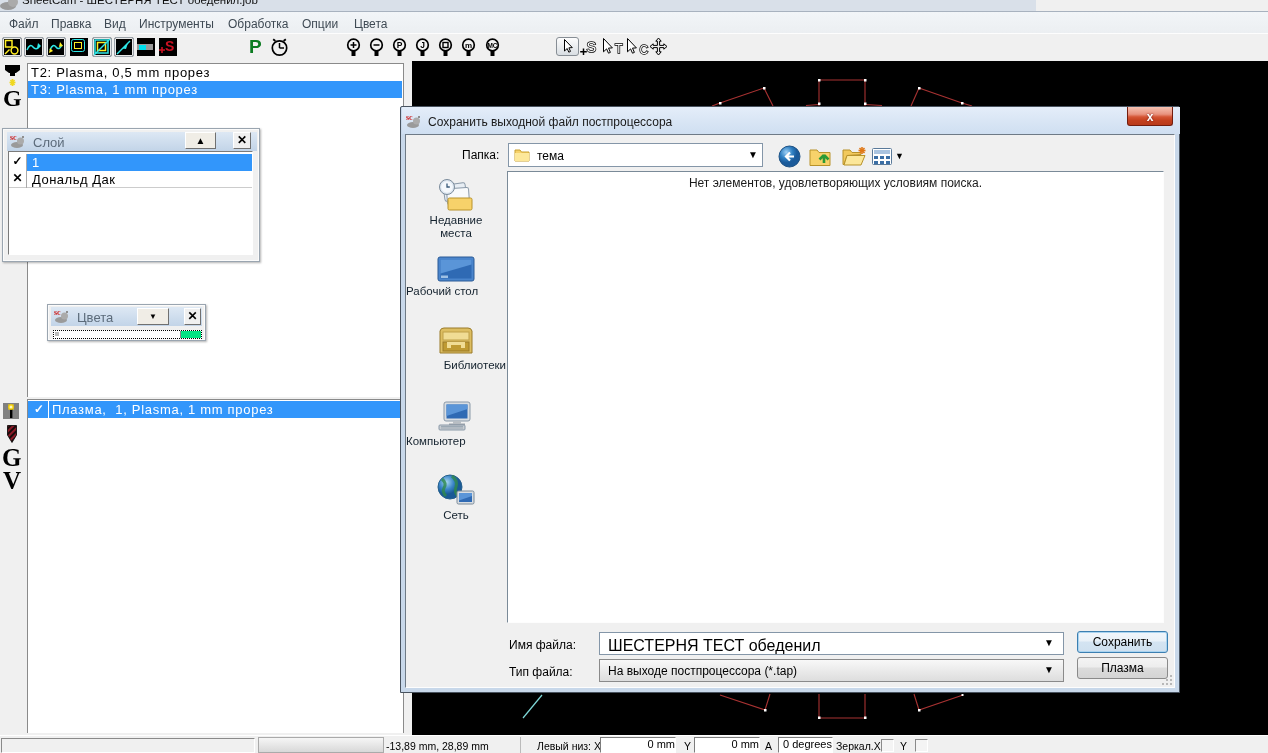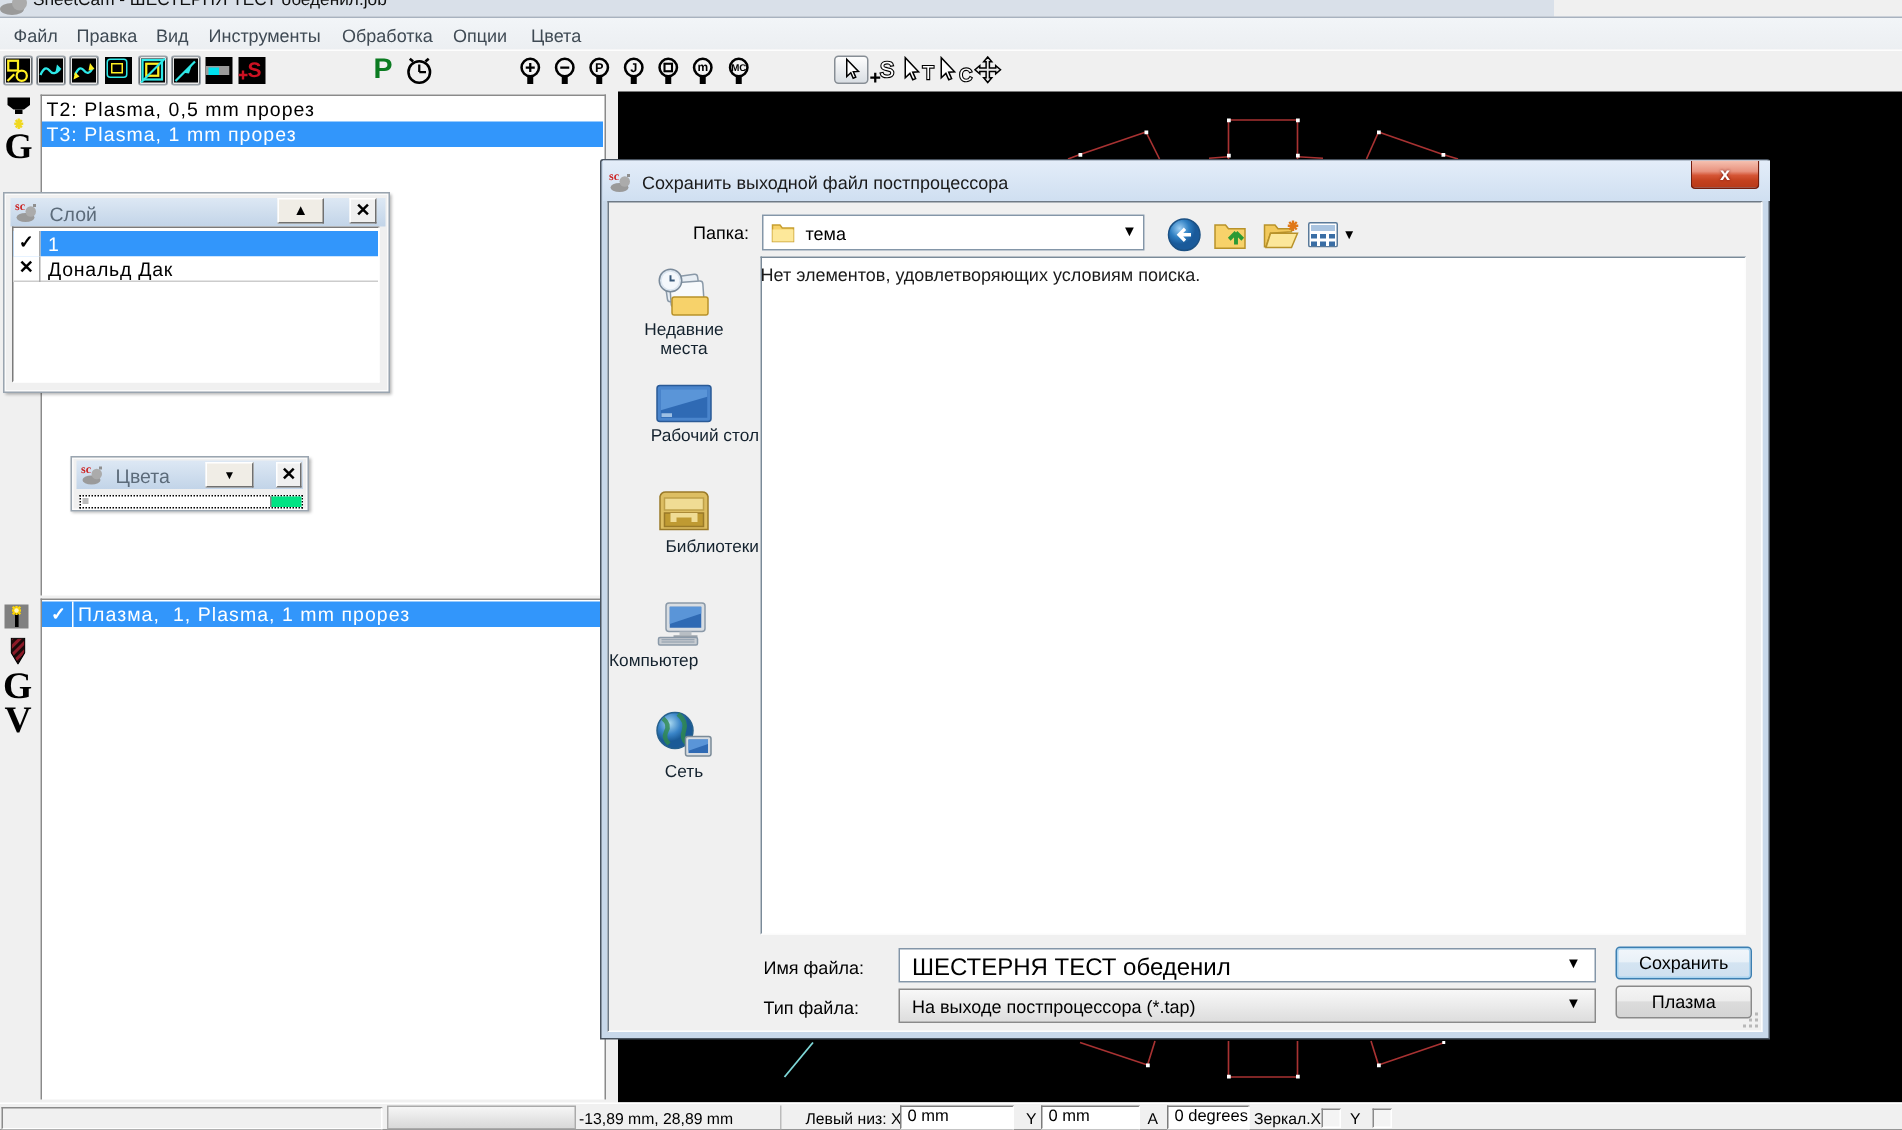--- a/index.html
+++ b/index.html
@@ -7,21 +7,21 @@
 body { font-family:"Liberation Sans", sans-serif; background:#f0f0f0; position:relative; }
 .abs { position:absolute; }
 #titlebar { left:0; top:0; width:1036px; height:11px; background:#d9e0e9; overflow:hidden; }
 #menubar { left:0; top:11px; width:1268px; height:32px; background:linear-gradient(#f2f5f8,#e9ecef); border-bottom:1px solid #d8d8d8; border-top:1px solid #a8b2bf; }
 #menubar span { position:absolute; top:5px; font-size:12px; color:#3f4a54; }
 #toolbar { left:0; top:33px; width:1268px; height:28px; background:#f0f0f0; border-top:1px solid #fdfdfd; }
 #mainarea { left:0; top:61px; width:1268px; height:674px; background:#f0f0f0; }
 #canvas { left:412px; top:61px; width:856px; height:674px; background:#000; }
 #toolspanel { left:27px; top:63px; width:377px; height:334px; background:#fff; border:1px solid #8a8a8a; border-bottom:none; }
 #opspanel { left:27px; top:399px; width:377px; height:334px; background:#fff; border:1px solid #8a8a8a; border-bottom:none; }
-#statusbar { left:0; top:735px; width:1268px; height:18px; background:#f0f0f0; border-top:1px solid #ffffff; font-size:10.5px; }
+#statusbar { left:0; top:735px; width:1268px; height:18px; background:#f0f0f0; border-top:1px solid #ffffff; font-size:10.5px;text-align:right; }
 .sunken { border:1px solid; border-color:#8a8a8a #ffffff #ffffff #8a8a8a; }
 .whitefield { background:#fff; border:1px solid; border-color:#7c7c7c #ffffff #ffffff #7c7c7c; font-size:11px; padding-left:4px; }
 .winbtn { top:0; height:8px; background:linear-gradient(#f8fafc,#d8dfe8); border:1px solid #7e8b99; border-top:none; border-radius:0 0 4px 4px; }
 .tbicon { position:absolute; top:3px; width:20px; height:20px; background:#000; border:1px solid #9aa1a8; border-radius:2px; box-shadow:inset 0 0 0 1px #e8e8e8; }
 .tbflat { position:absolute; top:4px; width:18px; height:18px; background:#000; }
 .mag { position:absolute; top:4px; width:15px; height:19px; }
 
 </style>
 </head>
 <body>
@@ -301,21 +301,21 @@
           <path d="M11,5.5 v3.5 h2.8" stroke="#3a5a7a" stroke-width="1.3" fill="none"></path>
           <rect x="12" y="20" width="24" height="12" rx="1.5" fill="#f7d26a" stroke="#b8922a"></rect>
         </svg>
       <div class="abs" style="left:0;top:43px;width:100px;text-align:center;font-size:11.5px;line-height:13px">Недавние<br>места</div>
       <svg class="abs" style="left:31px;top:85px" width="38" height="28" viewBox="0 0 38 28">
           <rect x="1" y="1" width="36" height="24" rx="2" fill="#4a85cc" stroke="#2a5a96"></rect>
           <rect x="3.5" y="3.5" width="31" height="19" fill="#2f6ab4"></rect>
           <path d="M3.5,3.5 h31 v5 l-31,9 Z" fill="#5a95d8"></path>
           <rect x="4" y="19.5" width="7" height="2.5" fill="#9ec0e4"></rect>
         </svg>
-      <div class="abs" style="left:0;top:114px;width:100px;text-align:right;font-size:11.5px">Рабочий стол</div>
+      <div class="abs" style="left:0;top:114px;width:100px;text-align:left;font-size:11.5px">Рабочий стол</div>
       <svg class="abs" style="left:32px;top:156px" width="36" height="28" viewBox="0 0 36 28">
           <path d="M2,4 a4,4 0 0 1 4,-3 h24 a4,4 0 0 1 4,3 v22 H2 Z" fill="#ddbe62" stroke="#9a7a28"></path>
           <rect x="5" y="5" width="26" height="8" fill="#f0dc94" stroke="#bfa048"></rect>
           <rect x="5" y="15" width="26" height="9" fill="#bf9a32" stroke="#9a7a28"></rect>
           <path d="M9,15 h18 v6 h-4 v-3 h-10 v3 h-4 Z" fill="#f0dc94"></path>
         </svg>
       <div class="abs" style="left:0;top:188px;width:100px;text-align:right;font-size:11.5px">Библиотеки</div>
       <svg class="abs" style="left:31px;top:230px" width="38" height="30" viewBox="0 0 38 30">
           <rect x="7" y="1" width="26" height="19" rx="2" fill="#d8dde2" stroke="#8a99a8"></rect>
           <rect x="9.5" y="3.5" width="21" height="14" fill="#2f6ab4"></rect>
@@ -340,21 +340,21 @@
           <circle cx="14" cy="13" r="12" fill="url(#gl)" stroke="#26608c"></circle>
           <path d="M6,5 q5,4 2,9 q-2,4 2,8 M16,2 q6,5 4,11 q-2,5 2,9" stroke="#2f8a4a" stroke-width="3" fill="none" opacity="0.8"></path>
           <rect x="21" y="17" width="17" height="13" rx="1.5" fill="#d8dde2" stroke="#7a8a98"></rect>
           <rect x="23" y="19" width="13" height="9" fill="#2f6ab4"></rect>
           <path d="M23,19 h13 v3 l-13,4.5 Z" fill="#5a95d8"></path>
         </svg>
       <div class="abs" style="left:0;top:338px;width:100px;text-align:center;font-size:11.5px">Сеть</div>
     </div>
 
     <div class="abs" style="left:101px;top:36px;width:657px;height:452px;background:#fff;border:1px solid;border-color:#7a8a98 #fdfdfd #fdfdfd #7a8a98"></div>
-    <div class="abs" style="left:101px;top:41px;width:657px;font-size:12px;color:#1a1a1a">Нет элементов, удовлетворяющих условиям поиска.</div>
+    <div class="abs" style="left:101px;top:41px;width:657px;text-align:center;font-size:12px;color:#1a1a1a">Нет элементов, удовлетворяющих условиям поиска.</div>
     <span class="abs" style="left:103px;top:503px;font-size:12px">Имя файла:</span>
     <div class="abs" style="left:193px;top:497px;width:465px;height:23px;background:#fff;border:1px solid #8496a8">
       <span class="abs" style="left:8px;top:4px;font-size:16px">ШЕСТЕРНЯ ТЕСТ обеденил</span>
       <span class="abs" style="left:444px;top:4px;font-size:10px">▼</span>
     </div>
     <div class="abs" style="left:671px;top:496px;width:91px;height:22px;border:1px solid #3c7fb1;border-radius:3px;background:linear-gradient(#f1f6fb,#e9f1f8 45%,#d4e4f2 50%,#cfe0ef);box-shadow:inset 0 0 0 1px #aad4f0;text-align:center;font-size:12px;line-height:20px">Сохранить</div>
     <span class="abs" style="left:103px;top:530px;font-size:12px">Тип файла:</span>
     <div class="abs" style="left:193px;top:524px;width:465px;height:23px;background:linear-gradient(#f8f8f8,#dddddd);border:1px solid #8a8a8a">
       <span class="abs" style="left:8px;top:4px;font-size:12px">На выходе постпроцессора (*.tap)</span>
       <span class="abs" style="left:444px;top:4px;font-size:10px">▼</span>

